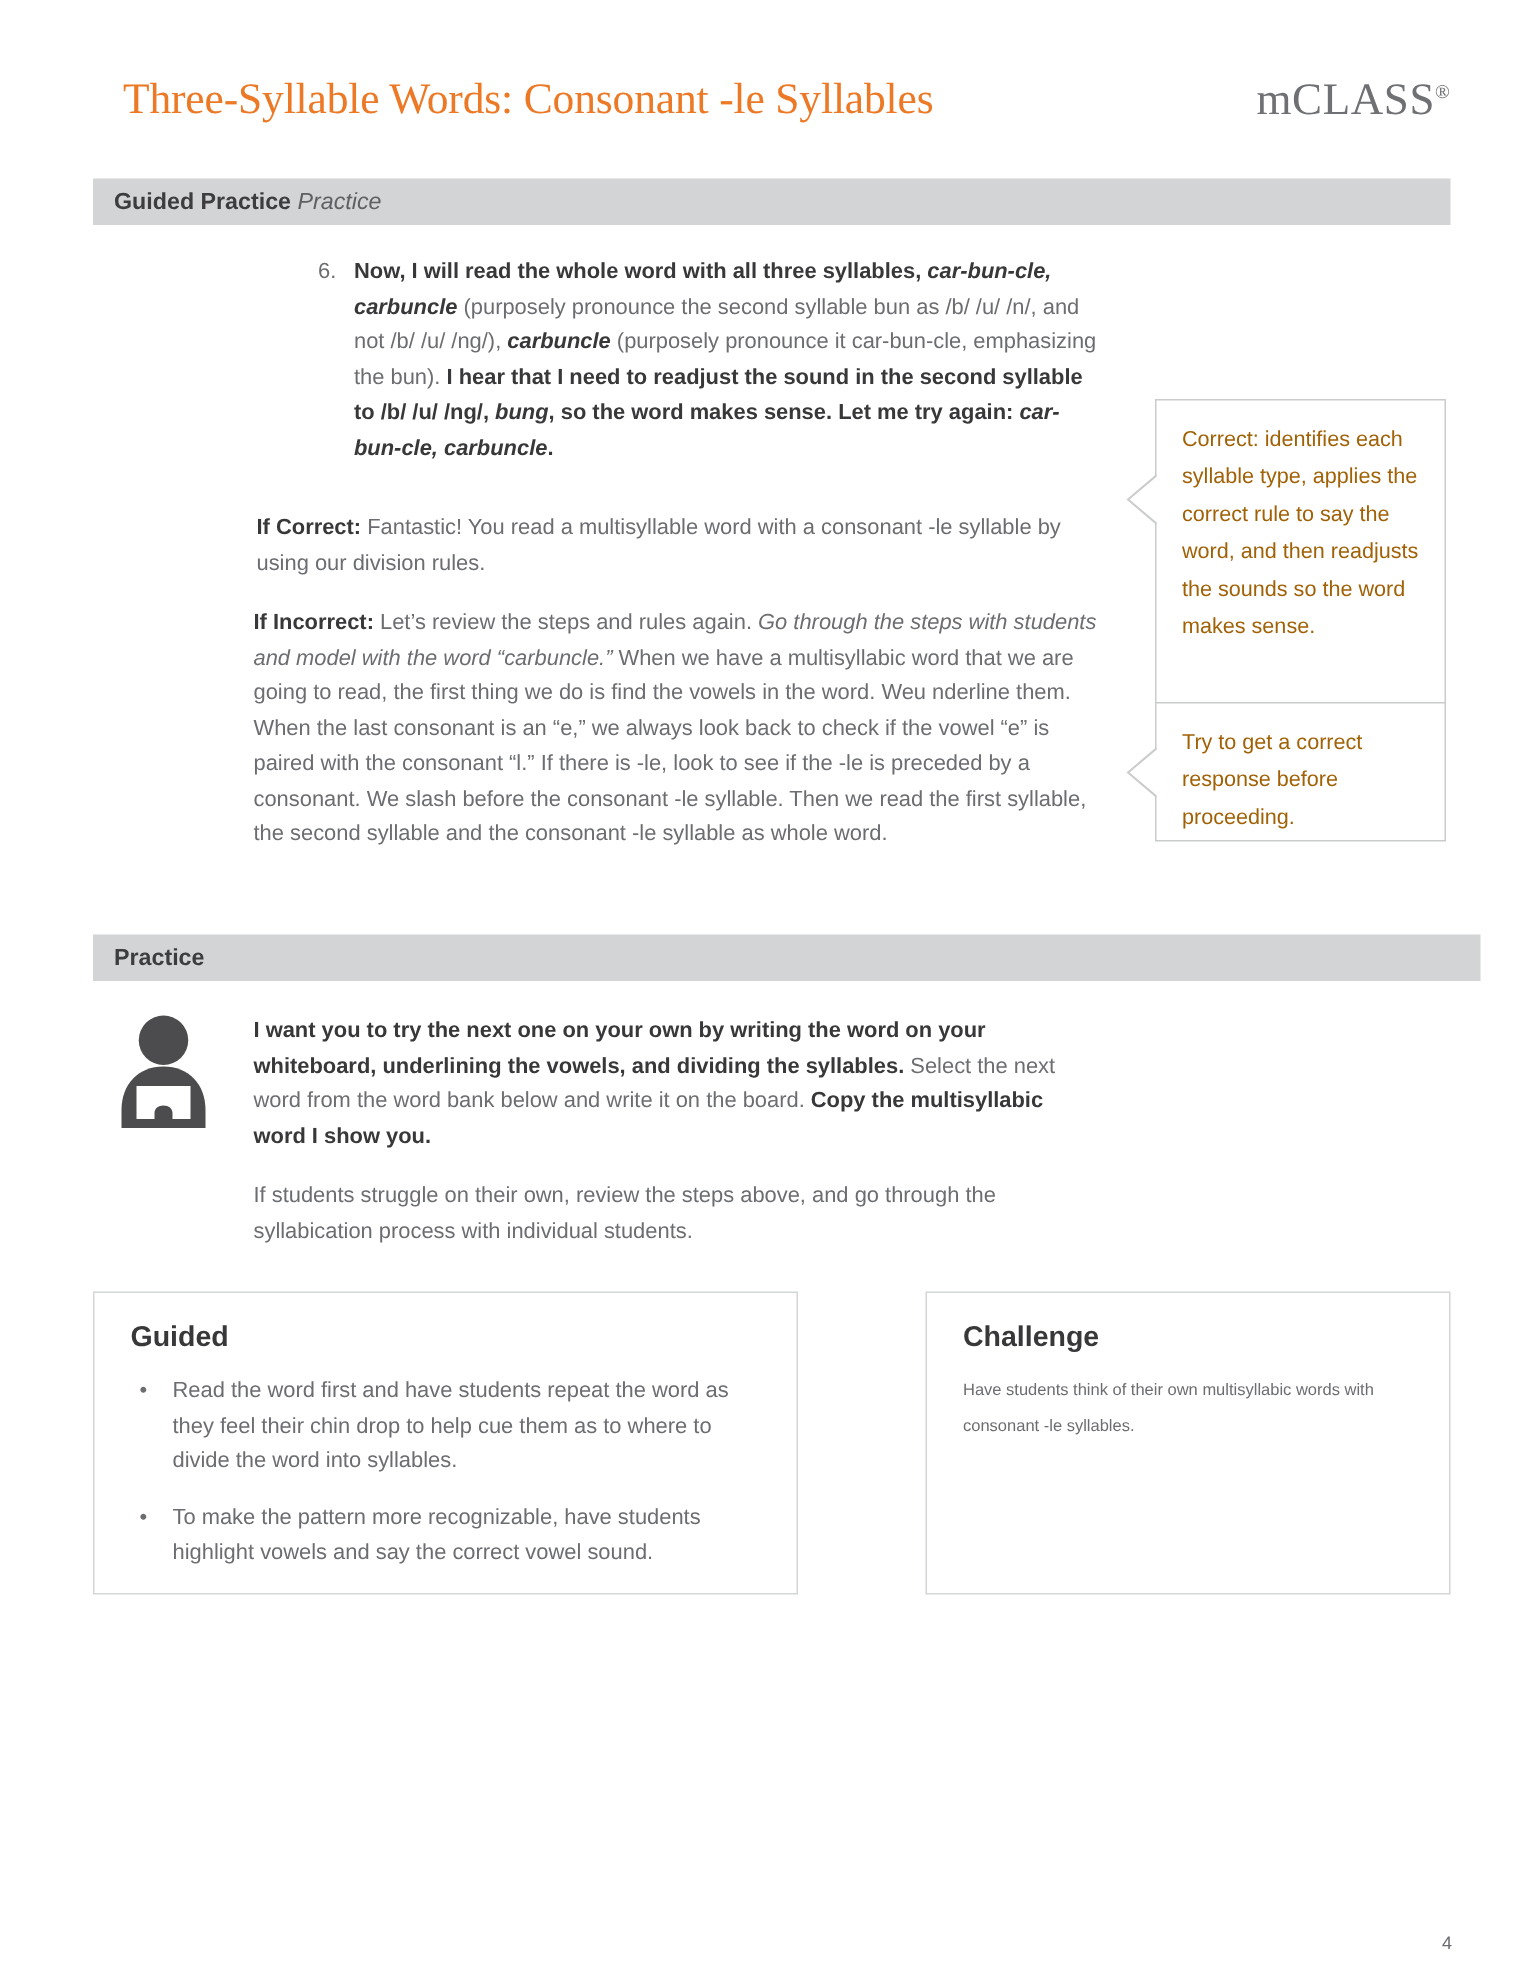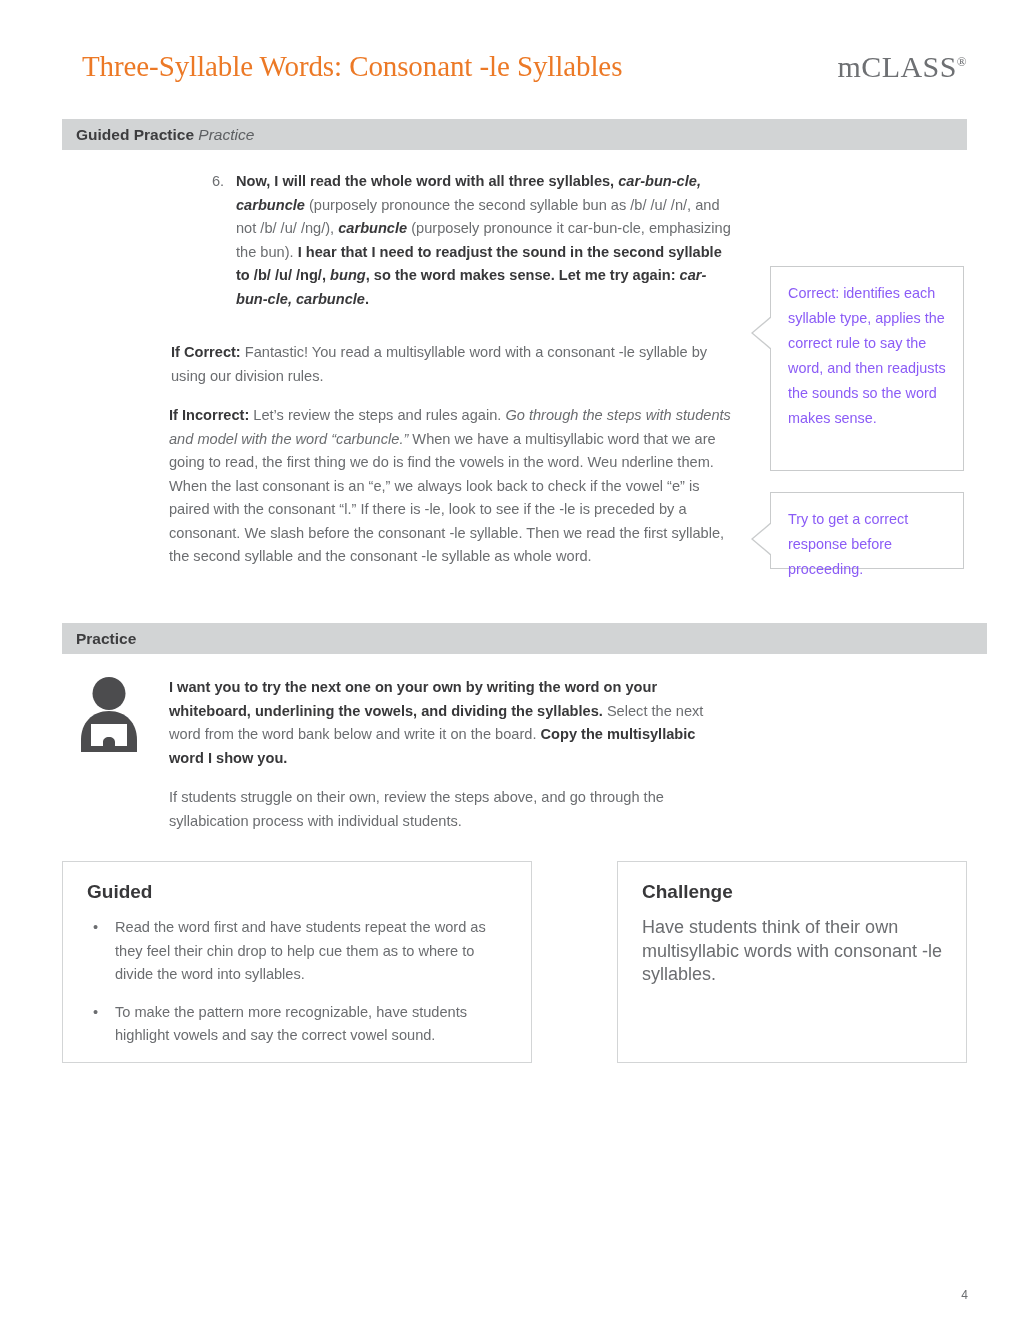--- a/index.html
+++ b/index.html
@@ -131,21 +131,21 @@
     background: #ffffff;
     box-sizing: border-box;
   }
   .callout .callout-text {
     position: absolute;
     left: 17px;
     top: 14px;
     right: 14px;
     font-size: 14.4px;
     line-height: 25px;
-    color: #8b5cf6;
+    color: #a16207;
   }
   
   .callout .tail-outer,
   .callout .tail-inner {
     position: absolute;
     width: 0;
     height: 0;
     border-style: solid;
   }
   .callout .tail-outer {
@@ -161,23 +161,23 @@
   #callout-correct {
     left: 770px;
     top: 266px;
     width: 194px;
     height: 205px;
   }
   #callout-correct .tail-outer { top: 49px; }
   #callout-correct .tail-inner { top: 50px; }
   #callout-retry {
     left: 770px;
-    top: 492px;
+    top: 468px;
     width: 194px;
-    height: 77px;
+    height: 93px;
   }
   #callout-retry .tail-outer { top: 29px; }
   #callout-retry .tail-inner { top: 30px; }
 
   
   .person-icon {
     position: absolute;
     left: 77px;
     top: 676px;
     width: 64px;
@@ -246,21 +246,21 @@
   ul.bullets li .dot {
     position: absolute;
     left: 6px;
     top: 0;
     color: #6b6d70;
     font-size: 14.6px;
     line-height: 23.5px;
   }
   #panel-challenge .panel-content p {
     margin: 0;
-    font-size: 18px;
+    font-size: 11px;
     line-height: 23.5px;
     color: #6b6d70;
   }
 
   
   .page-number {
     position: absolute;
     right: 56px;
     top: 1288px;
     font-size: 12px;

